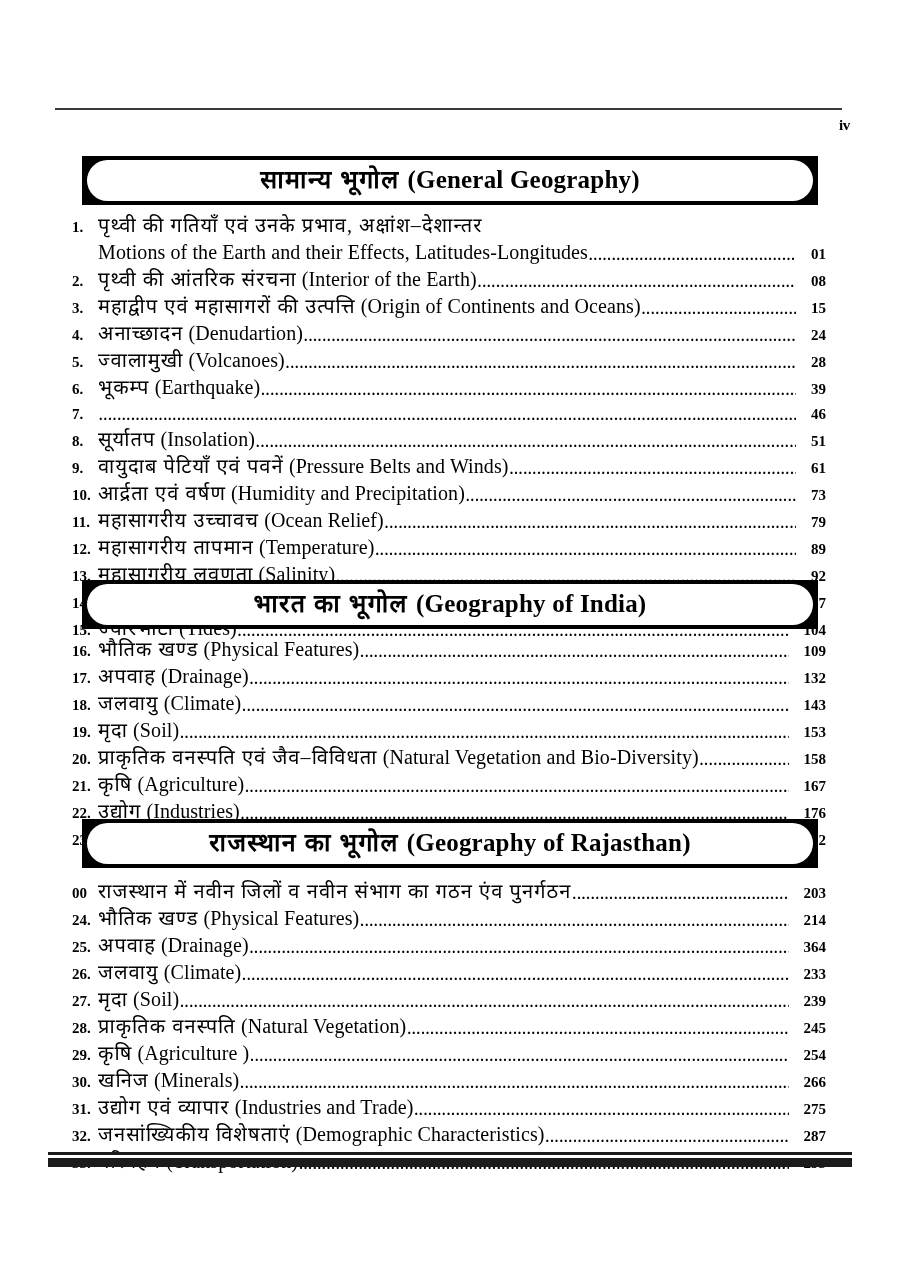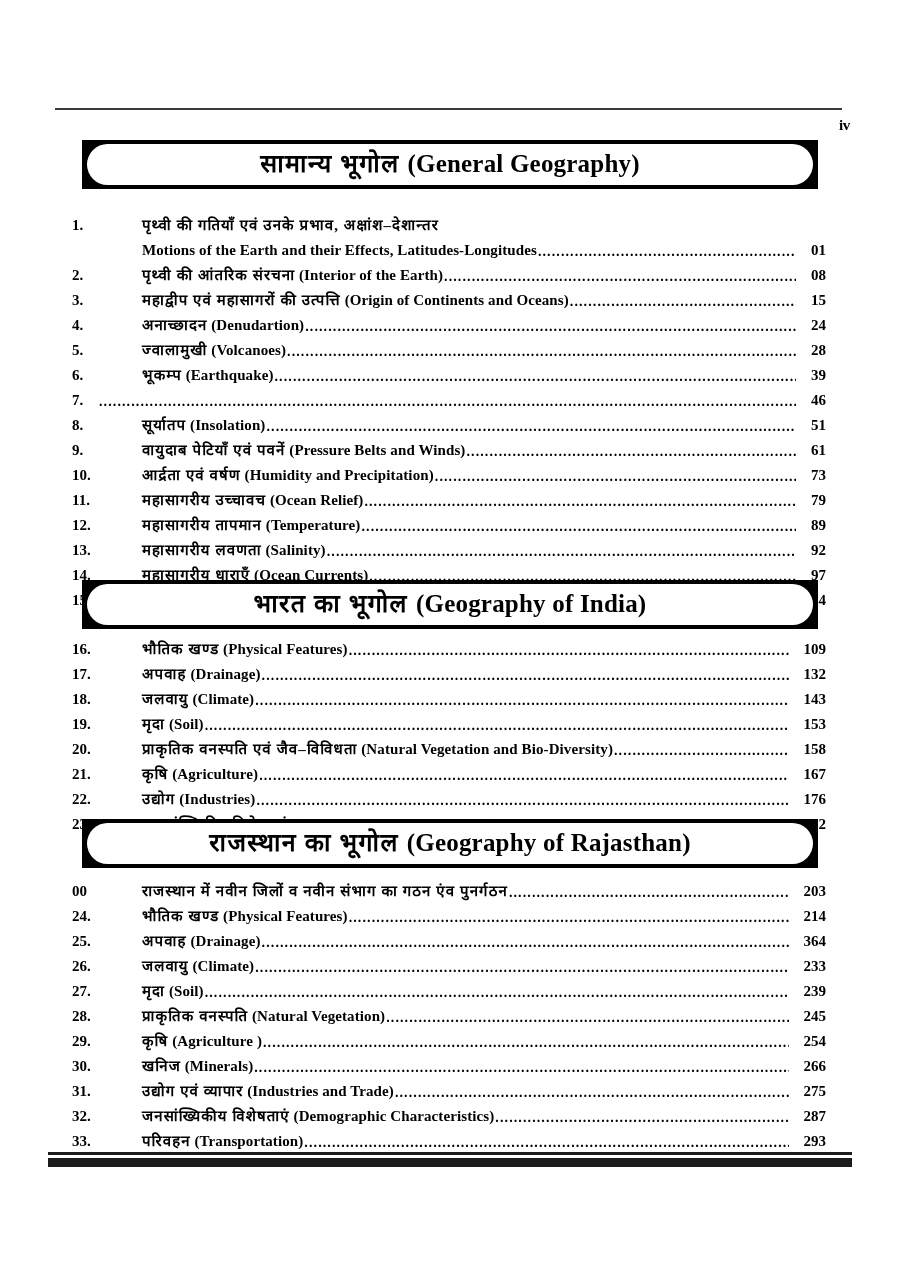--- a/index.html
+++ b/index.html
@@ -103,23 +103,22 @@
     flex: 0 0 auto;
     min-width: 26px;
     text-align: left;
     font-family: "Liberation Serif", serif;
     font-size: 15px;
     font-weight: bold;
   }
   .entry .title {
     flex: 0 0 auto;
     font-family: "Liberation Serif", "DejaVu Serif", serif;
-    font-weight: bold;
-    font-size: 15px;
-    margin-left: 44px;
+    font-weight: normal;
+    font-size: 20px;
   }
   .entry .title .hi {
     letter-spacing: 1.1px;
   }
   .entry .title .en {
     font-family: "Liberation Serif", serif;
     letter-spacing: 0.1px;
   }
   .entry .leader {
     flex: 1 1 auto;
@@ -167,21 +166,21 @@
 <body>
 
 <div class="page">
 
   <div class="header">
     <div class="header-rule"></div>
     <div class="folio">iv</div>
   </div>
 
   <div id="sections-root">
-      <div class="banner" style="top: 140px;">
+      <div class="banner" style="top: 156px;">
         <div class="banner-inner">
           <div class="banner-text"><span class="hi">सामान्य  भूगोल</span><span class="en">(General Geography)</span></div>
         </div>
       </div>
       <div class="toc" style="top: 213px;">
         <div class="entry">
           <span class="num">1.</span>
           <span class="title"><span class="hi">पृथ्वी  की  गतियाँ  एवं  उनके  प्रभाव,  अक्षांश–देशान्तर</span></span>
           <span style="flex: 1 1 auto;"></span>
           <span class="pageno"></span>

